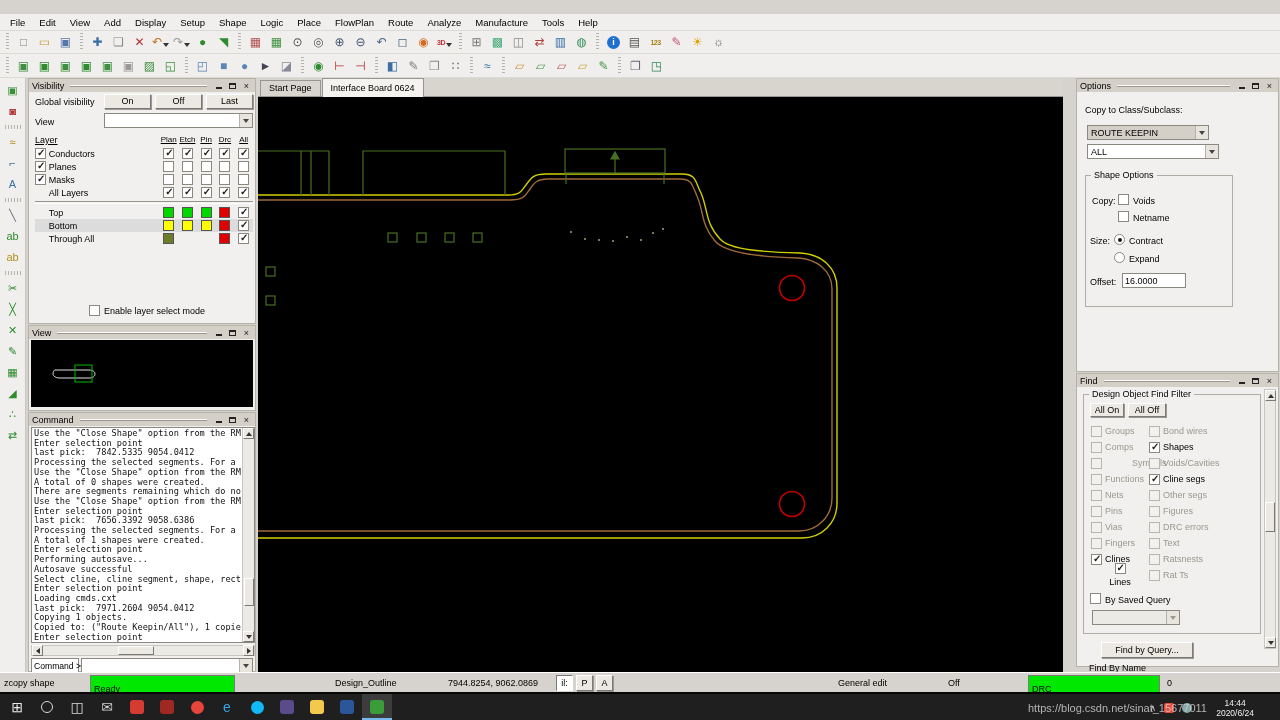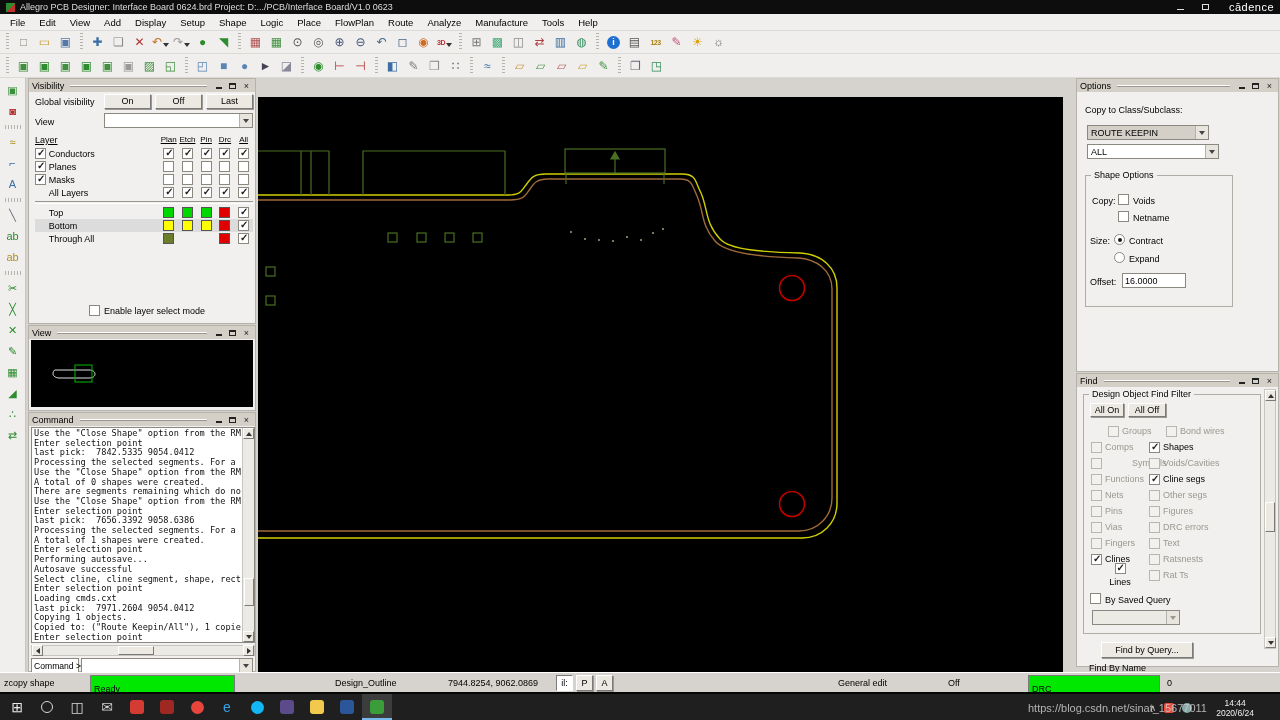--- a/index.html
+++ b/index.html
@@ -124,31 +124,20 @@
 .tki .co{width:12px;height:12px;border-radius:50%;border:1.5px solid #d8d8d8}
 #tray{position:absolute;right:88px;top:9px;display:flex;gap:8px;align-items:center;color:#ccc;font-size:9px}
 #clock{position:absolute;right:26px;top:4px;text-align:center;color:#eee;font-size:8.5px;line-height:10px}
 #wm{position:absolute;right:2px;top:8px;width:250px;color:rgba(205,205,205,.85);font-size:11px;pointer-events:none;z-index:5;white-space:nowrap;overflow:hidden}
 </style>
 </head>
 <body>
 
 <div id="app">
 
-  <div id="titlebar">
-    <span class="app-ico"></span>
-    <span id="title-text">Allegro PCB Designer: Interface Board 0624.brd  Project: D:.../PCB/Interface Board/V1.0 0623</span>
-    <span class="win-ctl">
-        <span class="minbar"></span>
-      </span>
-    <span class="win-ctl">
-        <span class="restbox"></span>
-      </span>
-    <span id="brand">cādence</span>
-  </div>
 
   <div id="menubar">
       <div class="mitem">File</div>
       <div class="mitem">Edit</div>
       <div class="mitem">View</div>
       <div class="mitem">Add</div>
       <div class="mitem">Display</div>
       <div class="mitem">Setup</div>
       <div class="mitem">Shape</div>
       <div class="mitem">Logic</div>
@@ -660,20 +649,24 @@
         </div>
         <span id="cmd-prompt-label">Command &gt;</span>
         <span class="combo" id="cmd-combo">
             <span class="cv"></span>
             <span class="ca"></span>
           </span>
       </div>
     </div>
 
     <div id="canvas">
+      <div id="tabbar">
+          <div class="tab">Start Page</div>
+          <div class="tab active">Interface Board 0624</div>
+        </div>
       <div id="board">
         <svg width="805" height="575" viewBox="0 0 805 575">
 
           <path d="M 0 103 H 252 C 266 103 267 99 272 92 C 276 86 279 82 290 82 H 422 C 434 82 434 88 439 99 C 446 115 443 128 457 144 C 467 156 500 160 540 161 C 558 162 574 173 574 192 V 401 C 574 419 560 434 541 434 H 0" fill="none" stroke="var(--col-keepin)" stroke-width="1.4"></path>
 
           <path d="M 0 98 H 250 C 263 98 263 94 268 88 C 273 81 275 77 288 77 H 424 C 438 77 437 84 443 96 C 450 112 447 126 462 142 C 472 153 505 155 542 156 C 563 157 579 170 579 191 V 406 C 579 426 564 441 544 441 H 0" fill="none" stroke="var(--col-outline)" stroke-width="1.4"></path>
 
           <g fill="none" stroke="var(--col-silk)" stroke-width="1.2">
             <path d="M -8 54 H 71 V 98 M 43 54 V 98 M 53 54 V 98 M -8 54 V 98"></path>
             <path d="M 105 98 V 54 H 247 V 98"></path>
@@ -757,21 +750,21 @@
               <span class="fltbox"></span>
             </span>
           <span class="pbtn">×</span>
         </div>
         <div class="grp" style="left:6px;top:20px;width:178px;height:240px">
           <span class="glabel">Design Object Find Filter</span>
           <span class="btn" style="top:8px;left:6px;width:34px;height:14px">All On</span>
           <span class="btn" style="top:8px;left:44px;width:38px;height:14px">All Off</span>
           <div id="find-items" style="position:absolute;left:7px;top:28px;right:4px">
               <div class="frow">
-                <span class="fitem dis" style="width: 58px; margin-left: 17px;">
+                <span class="fitem dis" style="width: 58px;">
                   <span class="cb dis"></span>
                   <span class="flbl">Groups</span>
                 </span>
                 <span class="fitem dis">
                   <span class="cb dis"></span>
                   <span class="flbl">Bond wires</span>
                 </span>
               </div>
               <div class="frow">
                 <span class="fitem dis" style="width: 58px;">

